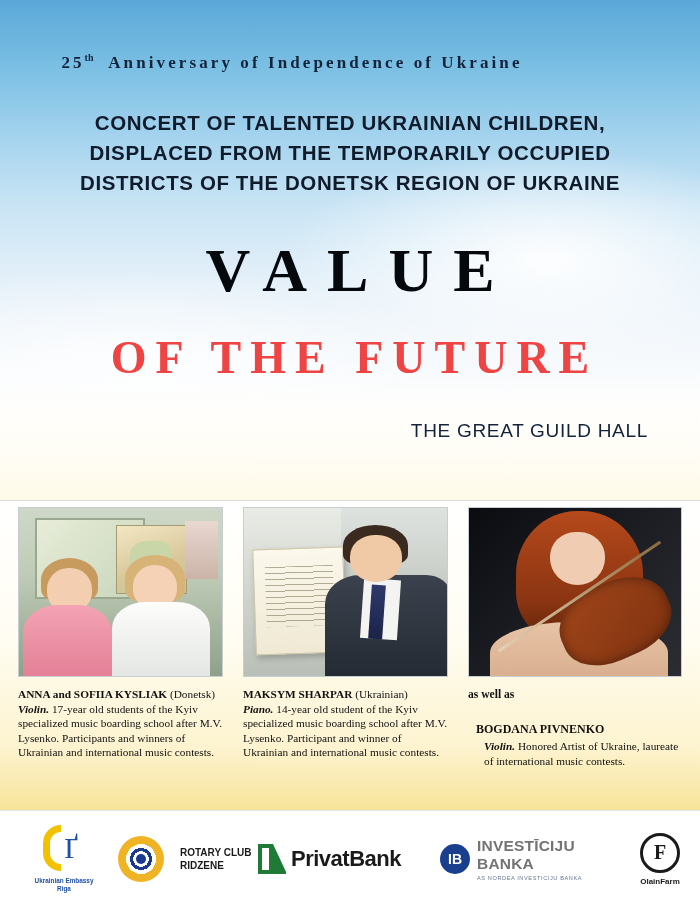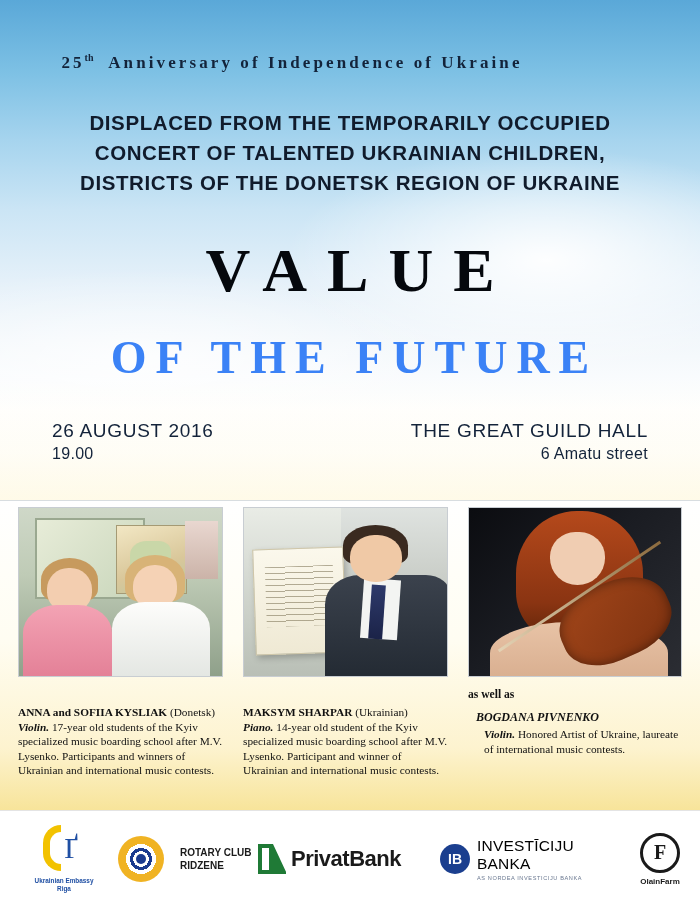--- a/index.html
+++ b/index.html
@@ -95,21 +95,21 @@
   .bigtitle2 {
     position: absolute;
     left: 0; top: 330px;
     width: 700px;
     text-align: center;
     font-family: "Liberation Serif", serif;
     font-size: 46px;
     font-weight: bold;
     letter-spacing: 9px;
     text-indent: 9px;
-    color: #3b82f6;
+    color: #ef4444;
     line-height: 56px;
   }
 
   .date-block {
     position: absolute;
     left: 52px; top: 420px;
     font-family: "Liberation Sans", sans-serif;
     color: #13233a;
   }
   .date-block .line1 {
@@ -168,21 +168,21 @@
   .card-photo {
     width: 100%;
     height: 170px;
     border: 1px solid #c8cdd2;
     box-sizing: border-box;
     overflow: hidden;
     position: relative;
     background: #9bb0c4;
   }
   .card-text {
-    margin-top: 28px;
+    margin-top: 10px;
     font-family: "Liberation Serif", serif;
     font-size: 11.3px;
     line-height: 14.6px;
     color: #111;
   }
   .card-text .name {
     font-weight: bold;
   }
   .card-text .inst {
     font-weight: bold;
@@ -203,23 +203,22 @@
     line-height: 15px;
     color: #111;
   }
   .asdesc .aswell {
     font-weight: bold;
     font-size: 11.6px;
   }
   .asdesc .bogdana {
     font-weight: bold;
     font-size: 12px;
-    margin-top: 8px;
+    margin-top: 20px;
     padding-left: 8px;
-    font-style: italic;
   }
   .asdesc .bdetail {
     padding-left: 16px;
     margin-top: 2px;
   }
   .asdesc .inst {
     font-weight: bold;
     font-style: italic;
   }
 
@@ -467,22 +466,22 @@
     background: #1b3f8f; color: #fff;
     font-family: "Liberation Sans", sans-serif;
     font-size: 14px; font-weight: bold;
     display: flex; align-items: center; justify-content: center;
     flex: none;
     margin-left: 20px;
   }
   .ib-text { margin-left: 7px; }
   .ib-main {
     font-family: "Liberation Sans", sans-serif;
-    font-size: 15.5px; font-weight: normal; letter-spacing: 0.2px;
-    color: #000000;
+    font-size: 15.5px; font-weight: bold; letter-spacing: 0.2px;
+    color: #737373;
   }
   .ib-sub {
     font-family: "Liberation Sans", sans-serif;
     font-size: 5.6px; letter-spacing: 0.6px;
     color: #6a7890; margin-top: 2px;
   }
 
   
   .sp-olain { left: 628px; width: 64px; }
   .ol-wrap { display: flex; flex-direction: column; align-items: center; width: 64px; }
@@ -504,36 +503,31 @@
 
 <div class="poster">
 
   <div class="sky"></div>
 
   <div class="anniversary">
     <span>25</span><sup>th</sup>&nbsp;&nbsp;<span>Anniversary of Independence of Ukraine</span>
   </div>
 
   <div class="subtitle">
+    <div>CONCERT OF TALENTED UKRAINIAN CHILDREN,</div>
     <div>DISPLACED FROM THE TEMPORARILY OCCUPIED</div>
-    <div>CONCERT OF TALENTED UKRAINIAN CHILDREN,</div>
     <div>DISTRICTS OF THE DONETSK REGION OF UKRAINE</div>
   </div>
 
   <div class="bigtitle1">VALUE</div>
   <div class="bigtitle2">OF THE FUTURE</div>
 
-  <div class="date-block">
-    <div class="line1">26 AUGUST 2016</div>
-    <div class="line2">19.00</div>
-  </div>
 
   <div class="venue-block">
     <div class="line1">THE GREAT GUILD HALL</div>
-    <div class="line2">6 Amatu street</div>
   </div>
 
   <div class="body-area"></div>
   <div class="top-rule"></div>
 
   <div class="cards">
 
     <div class="card card-1">
       <div class="card-photo">
         <div class="ph p1-bg"></div>

